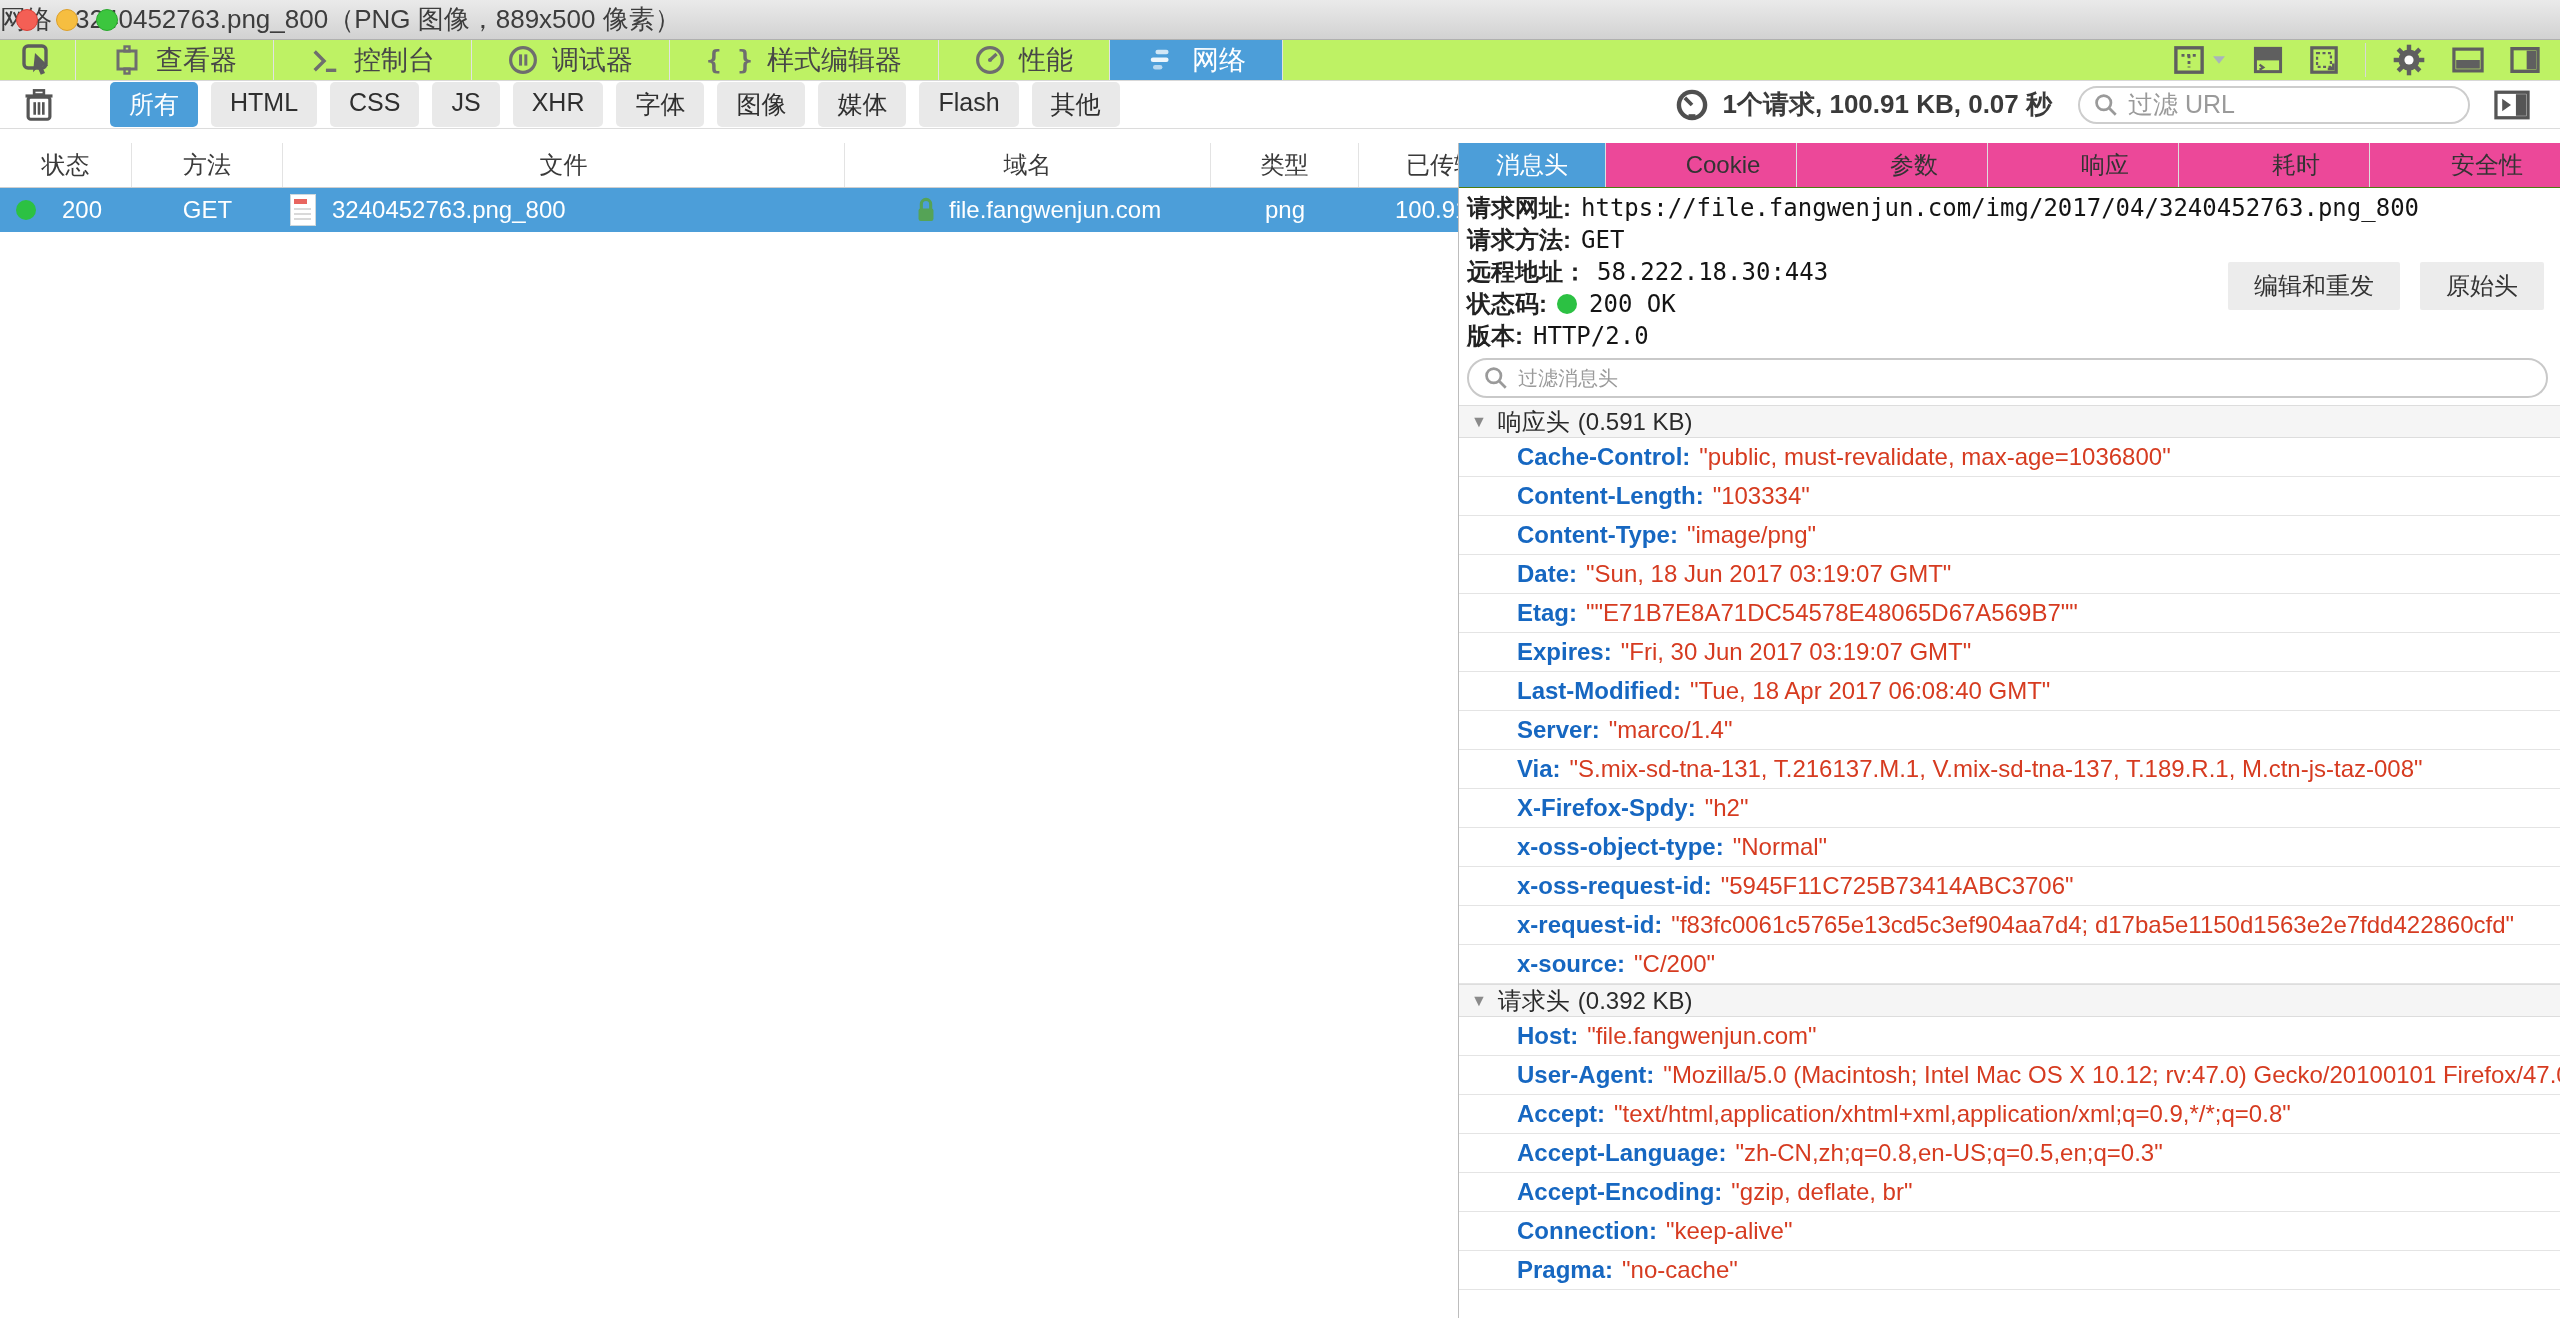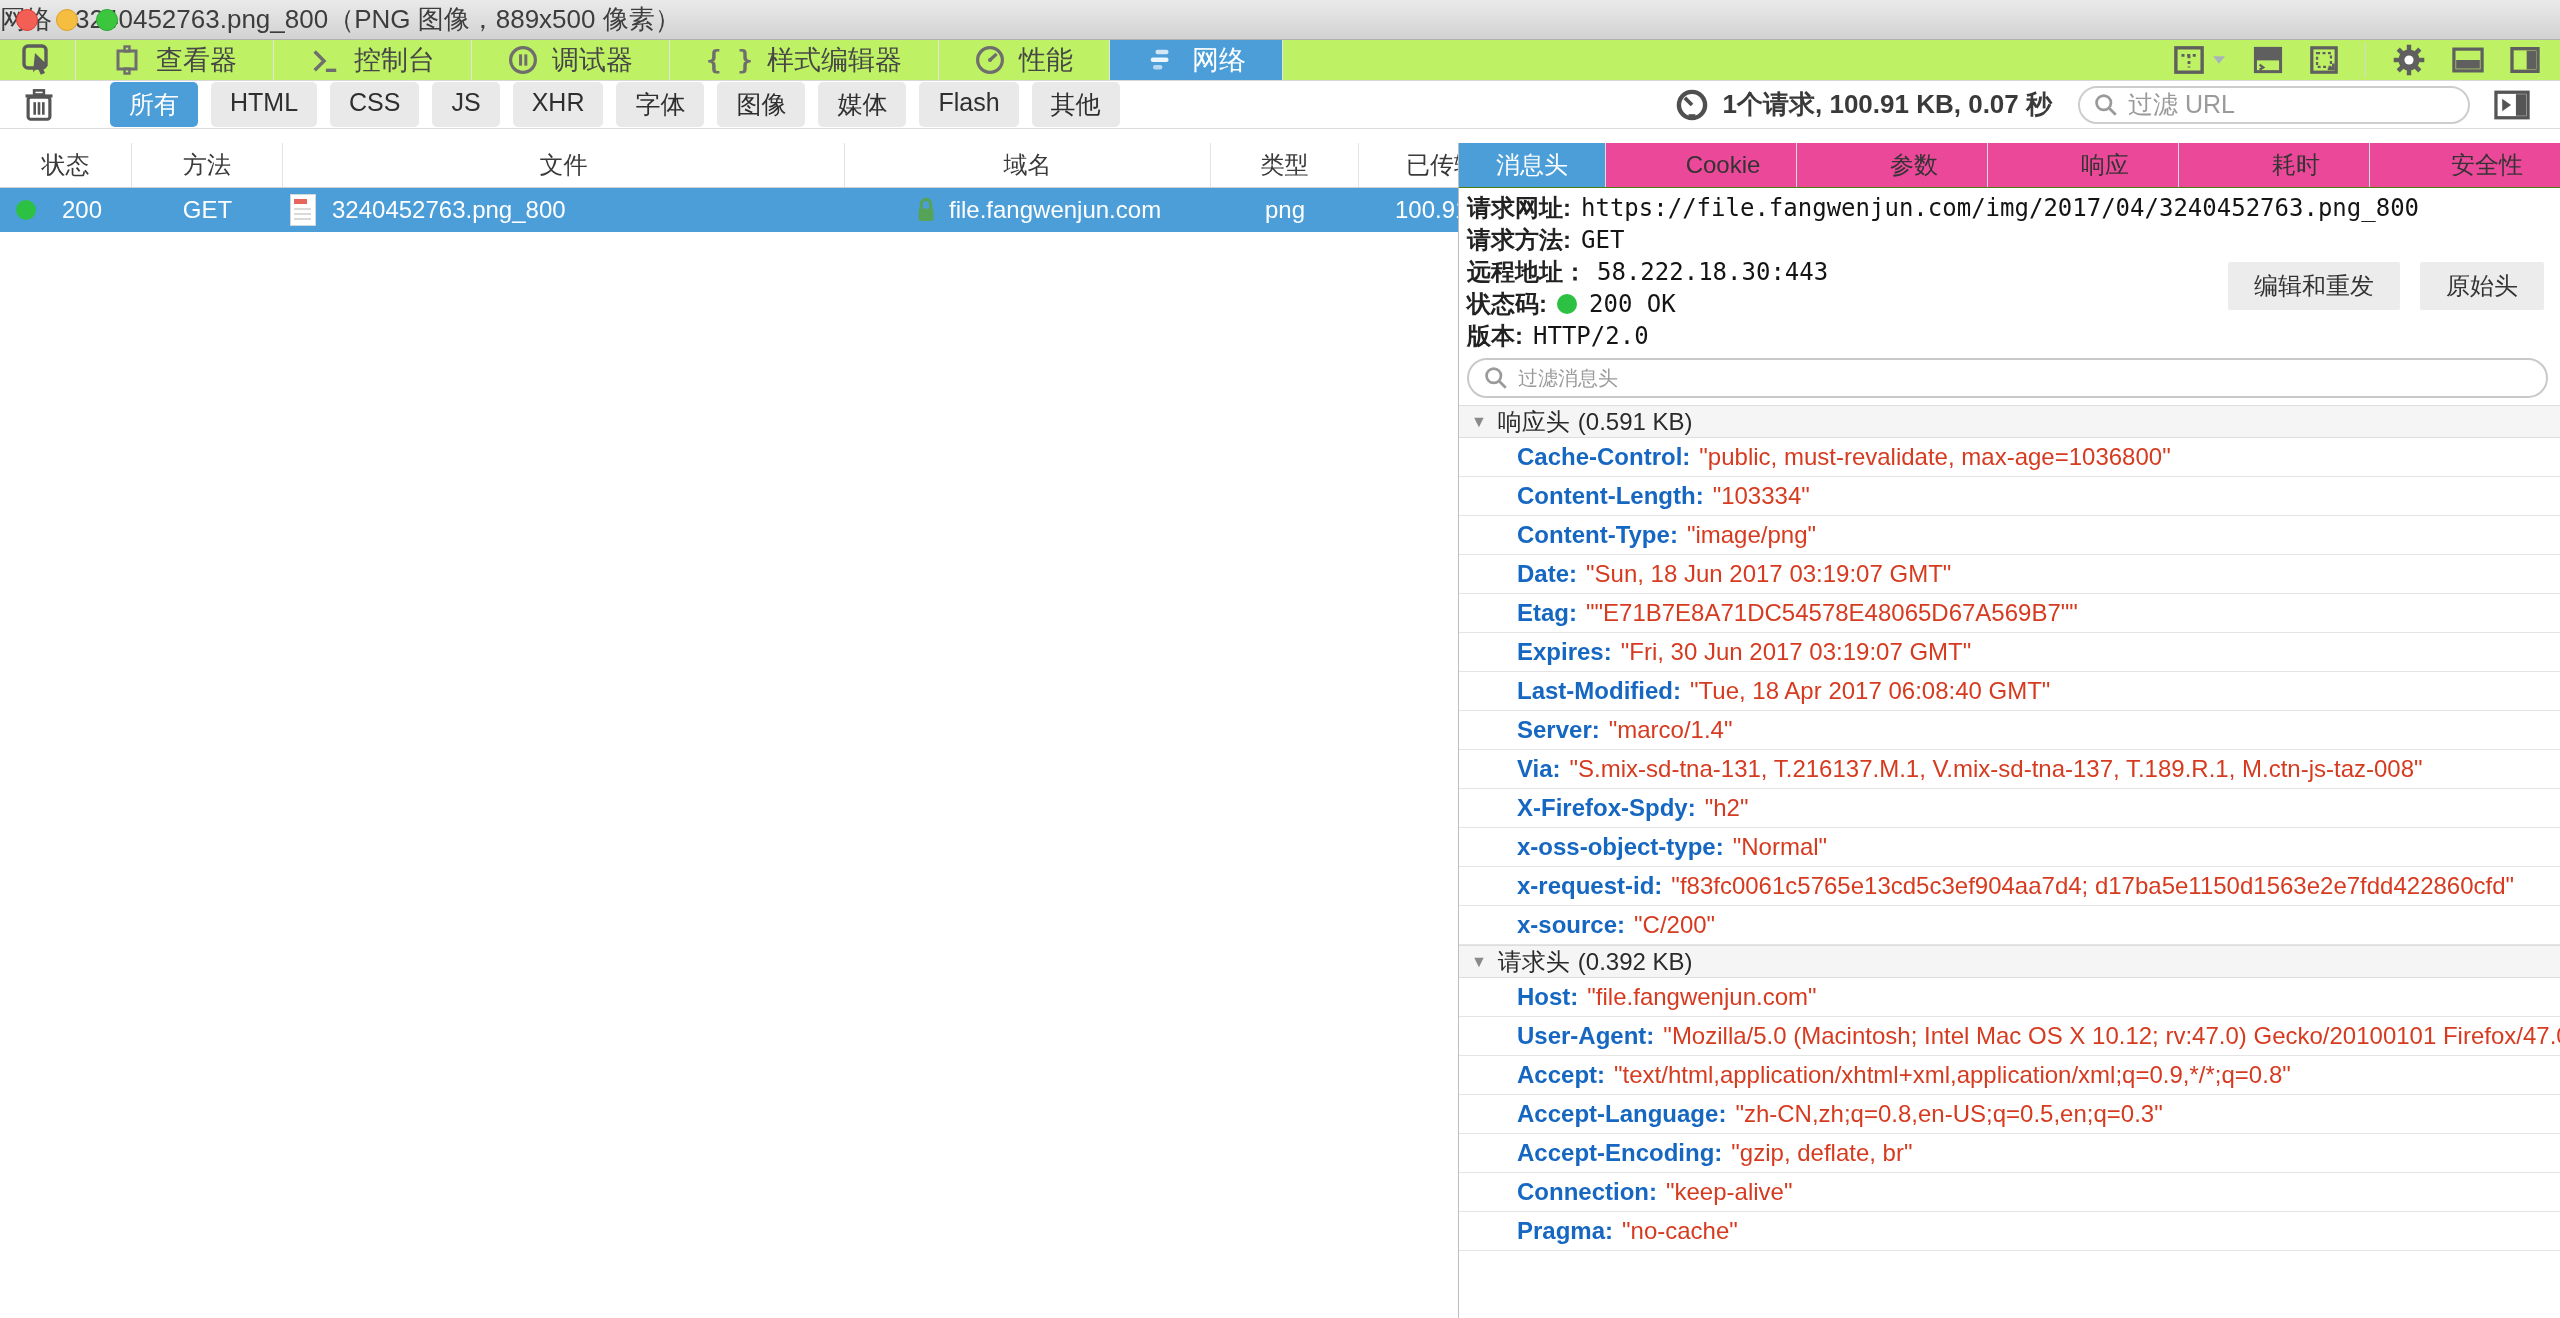--- a/index.html
+++ b/index.html
@@ -453,20 +453,24 @@
           </div>
           <div class="hdr-row">
             <span class="hdr-name">X-Firefox-Spdy</span>
             <span class="hdr-value">"h2"</span>
           </div>
           <div class="hdr-row">
             <span class="hdr-name">x-oss-object-type</span>
             <span class="hdr-value">"Normal"</span>
           </div>
           <div class="hdr-row">
+            <span class="hdr-name">x-oss-request-id</span>
+            <span class="hdr-value">"5945F11C725B73414ABC3706"</span>
+          </div>
+          <div class="hdr-row">
             <span class="hdr-name">x-request-id</span>
             <span class="hdr-value">"f83fc0061c5765e13cd5c3ef904aa7d4; d17ba5e1150d1563e2e7fdd422860cfd"</span>
           </div>
           <div class="hdr-row">
             <span class="hdr-name">x-source</span>
             <span class="hdr-value">"C/200"</span>
           </div>
         </div>
 
       <div class="section-row">

